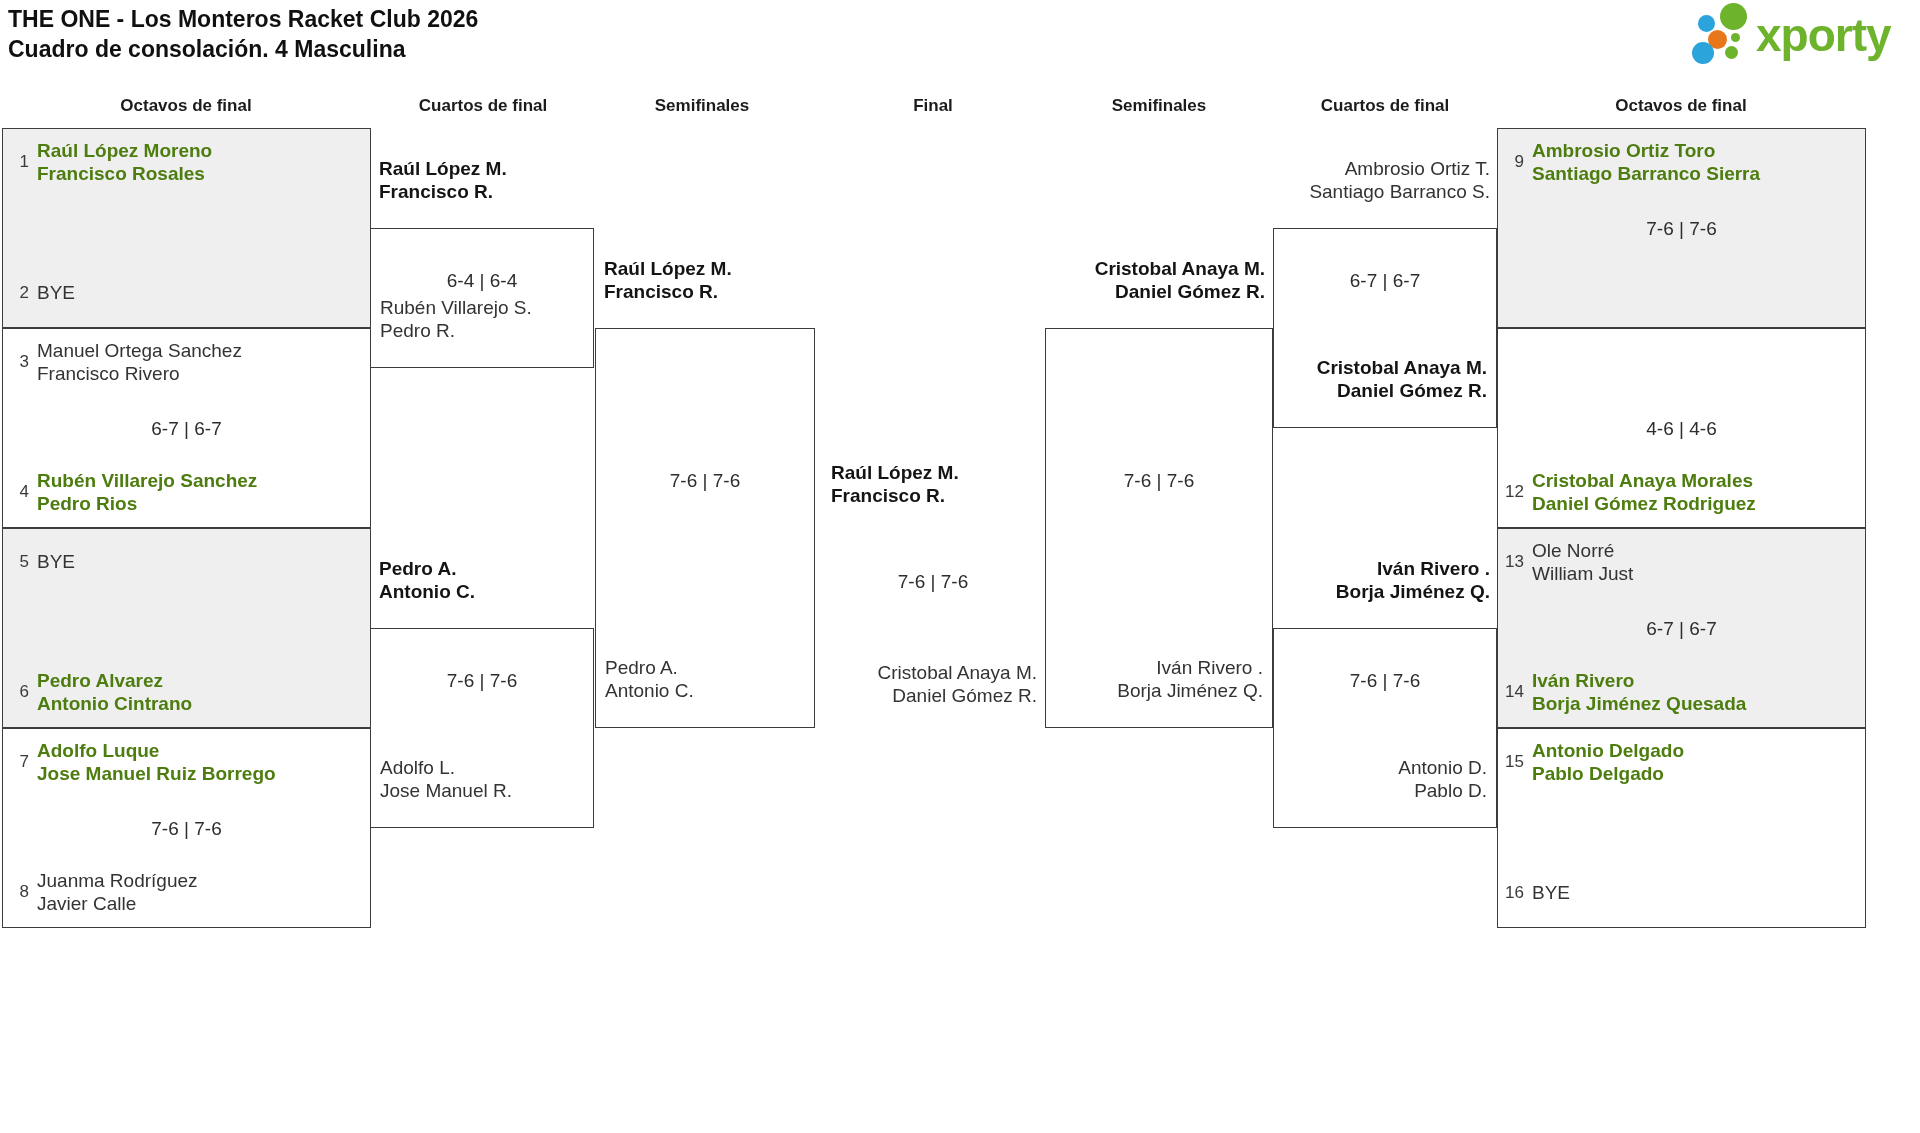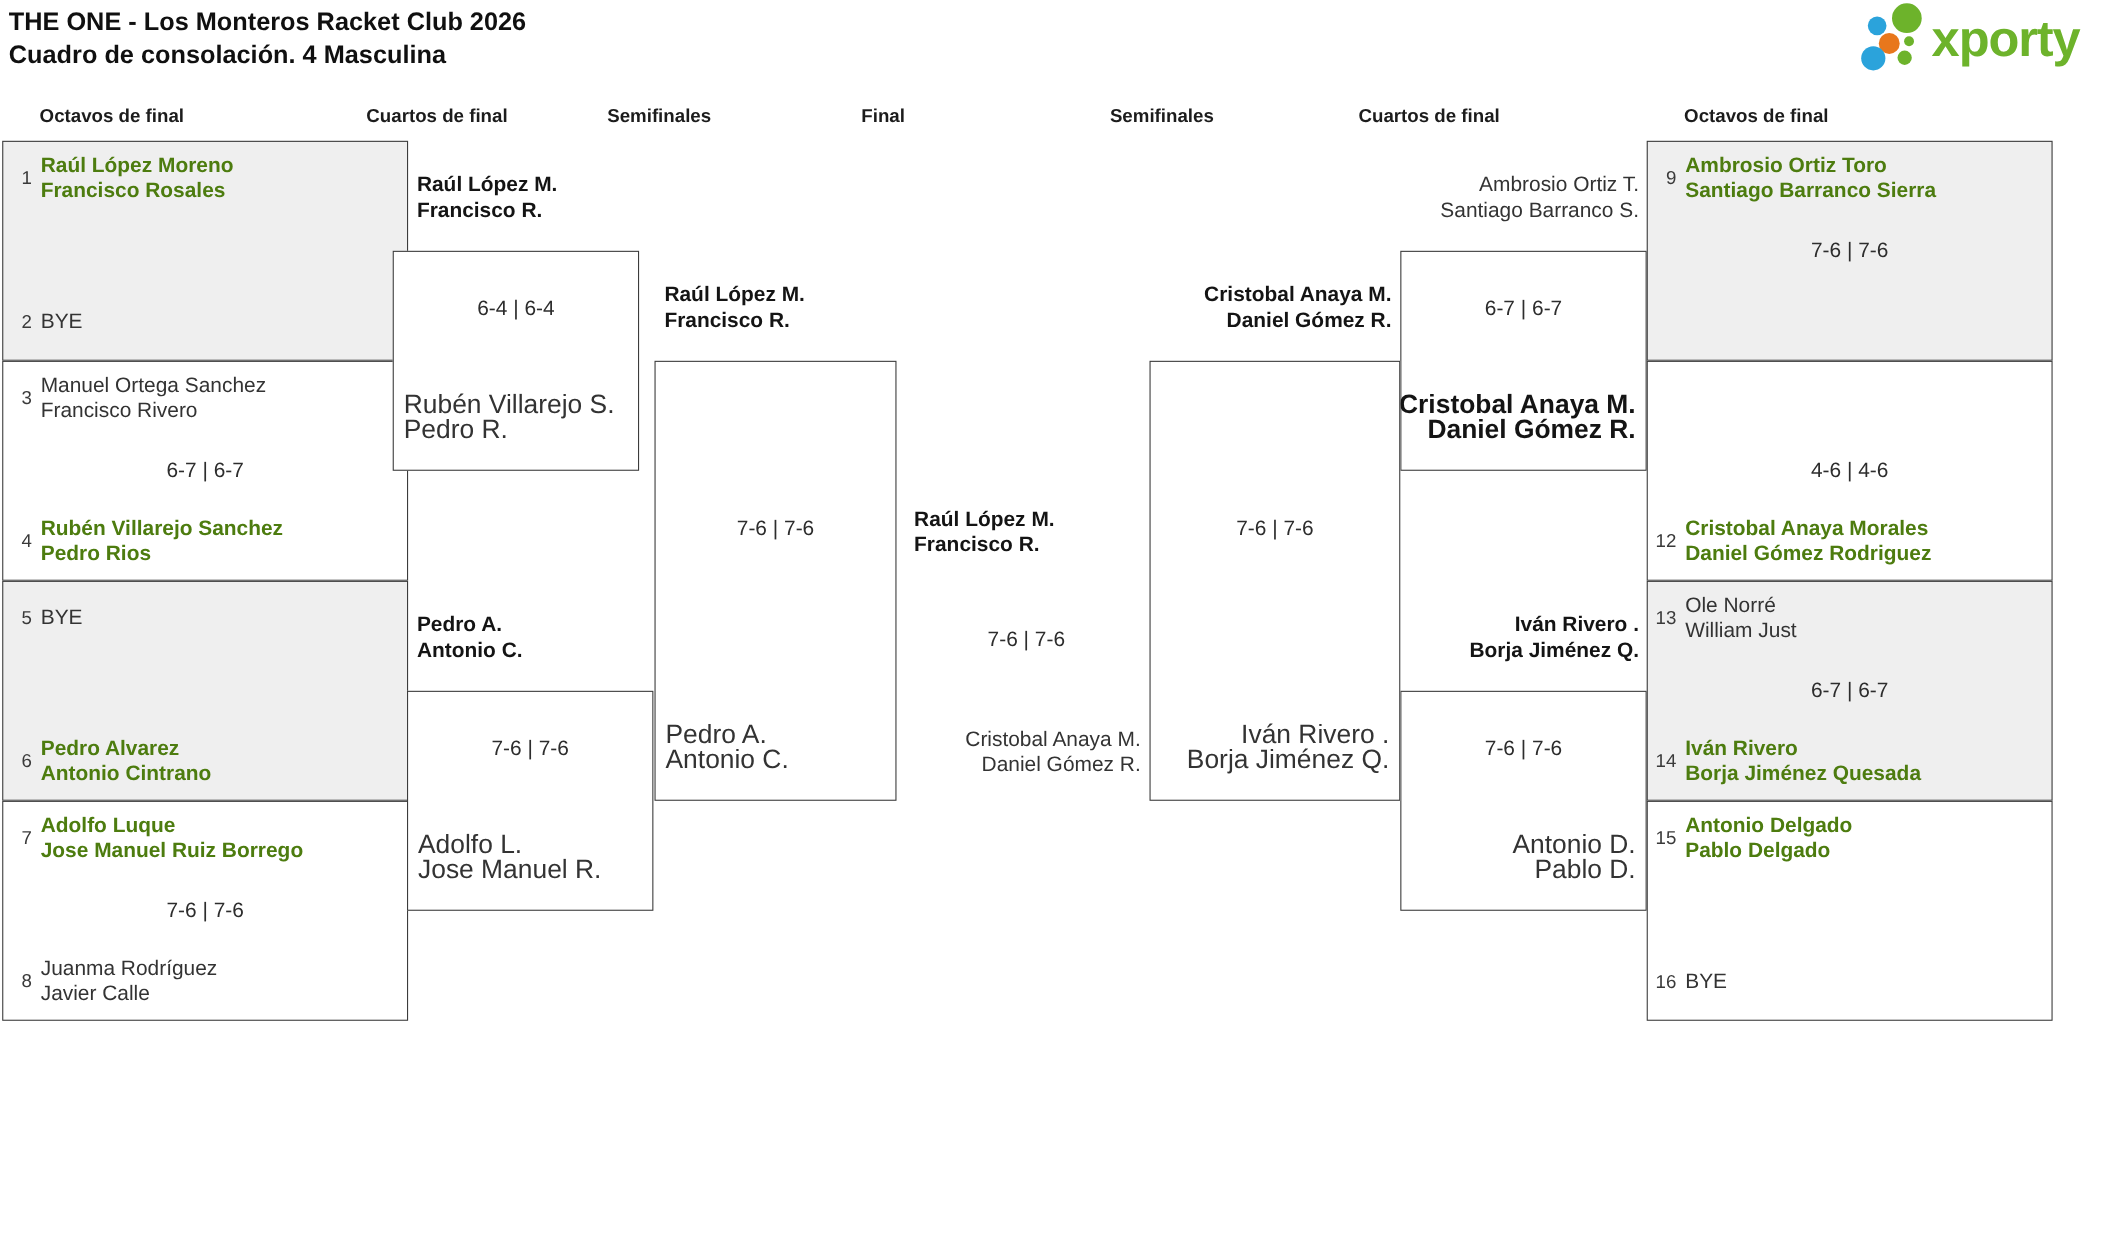--- a/index.html
+++ b/index.html
@@ -2,37 +2,37 @@
 <html><head>
 <meta charset="utf-8">
 <style>
   html,body{margin:0;padding:0;background:#fff;}
   .canvas{
     position:relative;width:1920px;height:1133px;background:#ffffff;overflow:hidden;
     font-family:"Liberation Sans", sans-serif;color:#222;
   }
   .title{position:absolute;left:8px;top:4px;font-size:23px;line-height:30px;font-weight:700;color:#101010;white-space:nowrap;}
   .subtitle{position:absolute;left:8px;top:34px;font-size:23px;line-height:30px;font-weight:700;color:#101010;white-space:nowrap;}
-  .hdr{position:absolute;top:96px;width:300px;text-align:left;font-size:17px;font-weight:700;color:#1c1c1c;white-space:nowrap;}
+  .hdr{position:absolute;top:96px;width:300px;text-align:center;font-size:17px;font-weight:700;color:#1c1c1c;white-space:nowrap;}
   .box{position:absolute;box-sizing:border-box;border:1.5px solid #3c3c3c;background:#ffffff;}
   .box.gray{background:#efefef;}
   .entry{position:absolute;left:0;right:0;display:flex;align-items:center;}
   .entry.top{top:10px;}
   .entry.top.bye{top:21px;}
   .entry.bot{bottom:12px;}
   .entry.bot.bye{bottom:23px;}
   .seed{flex:0 0 22px;text-align:right;font-size:17px;color:#3a3a3a;margin-left:4px;margin-right:8px;}
   .names{font-size:19px;line-height:23px;color:#333;}
   .winner .names{font-weight:700;color:#4d7c0f;}
   .nl{display:block;white-space:nowrap;}
   .cscore{position:absolute;transform:translateX(-50%);font-size:19px;line-height:24px;color:#2d2d2d;white-space:nowrap;}
   .label{position:absolute;font-size:19px;line-height:23px;color:#333;white-space:nowrap;}
   .label.bold{font-weight:700;color:#141414;}
   .label.r{text-align:right;}
-  .inlabel{position:absolute;left:9px;bottom:25px;font-size:24px;line-height:23px;color:#333;white-space:nowrap;}
+  .inlabel{position:absolute;left:9px;bottom:25px;font-size:19px;line-height:23px;color:#333;white-space:nowrap;}
   .inlabel.r{left:auto;right:9px;text-align:right;}
   .inlabel.bold{font-weight:700;color:#141414;}
   .qscore{position:absolute;left:50%;transform:translateX(-50%);top:40px;font-size:19px;line-height:24px;color:#2d2d2d;white-space:nowrap;}
   .sscore{position:absolute;left:50%;transform:translateX(-50%);top:140px;font-size:19px;line-height:24px;color:#2d2d2d;white-space:nowrap;}
   .r16score{position:absolute;left:50%;transform:translateX(-50%);top:88px;font-size:19px;line-height:24px;color:#2d2d2d;white-space:nowrap;}
   .dot{position:absolute;border-radius:50%;}
   .logo-word{position:absolute;left:1756px;top:8px;font-size:46px;font-weight:700;letter-spacing:-1px;color:#6db32b;white-space:nowrap;}
 </style>
 </head>
 <body>
@@ -187,21 +187,21 @@
           <span class="nl">BYE</span>
           <span class="nl"></span>
         </span>
     </div>
   </div>
 
   <div class="label bold" style="left:379px;top:157px">
     <span class="nl">Raúl López M.</span>
       <span class="nl">Francisco R.</span>
   </div>
-  <div class="box" style="left:357px;top:228px;width:224px;height:200px">
+  <div class="box" style="left:370px;top:228px;width:224px;height:140px">
     <div class="qscore">6-4 | 6-4</div>
     <div class="inlabel">
       <span class="nl">Rubén Villarejo S.</span>
         <span class="nl">Pedro R.</span>
     </div>
   </div>
 
   <div class="label bold" style="left:379px;top:557px">
     <span class="nl">Pedro A.</span>
       <span class="nl">Antonio C.</span>

